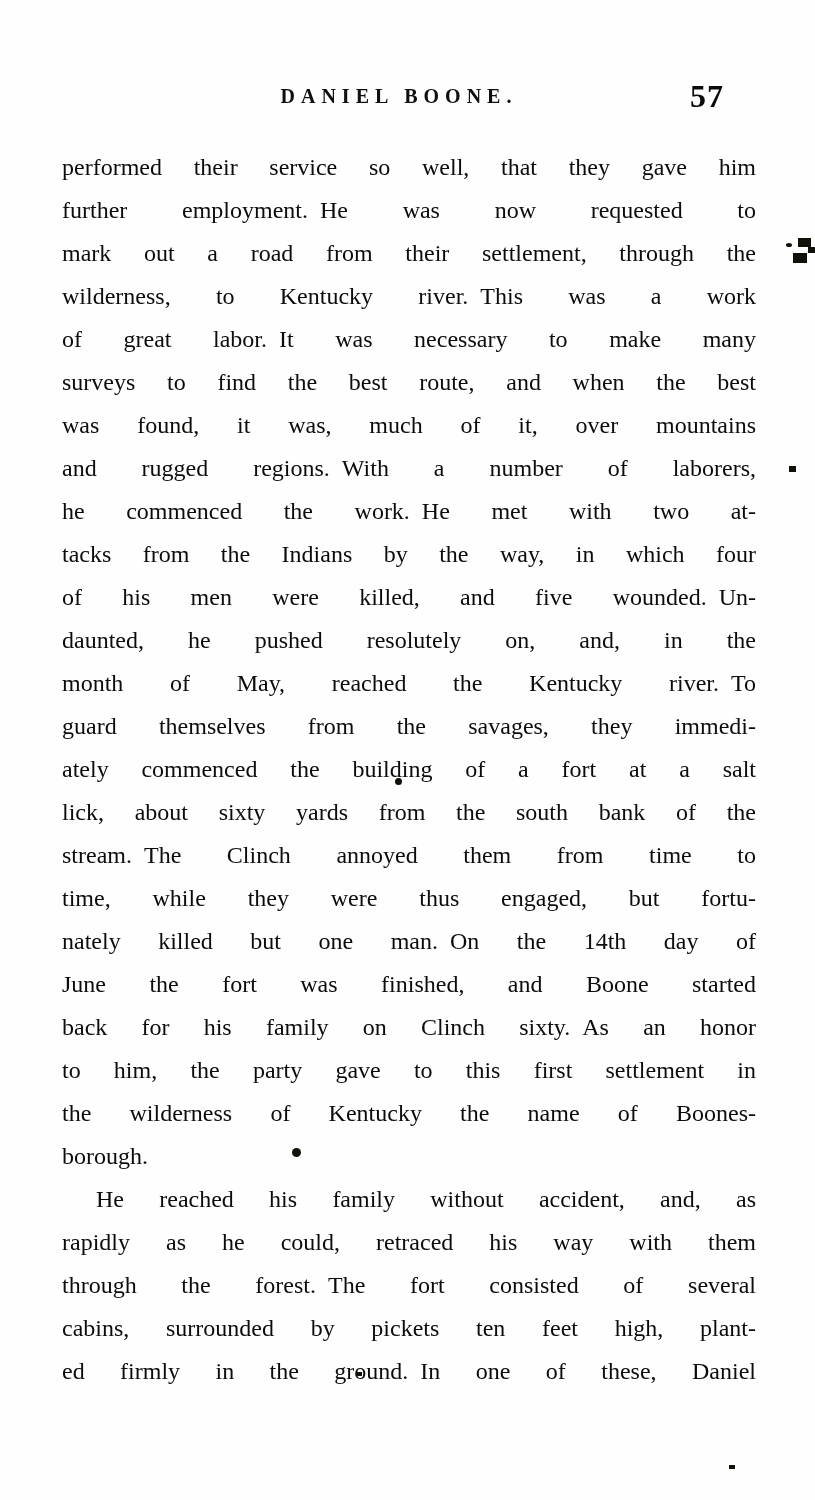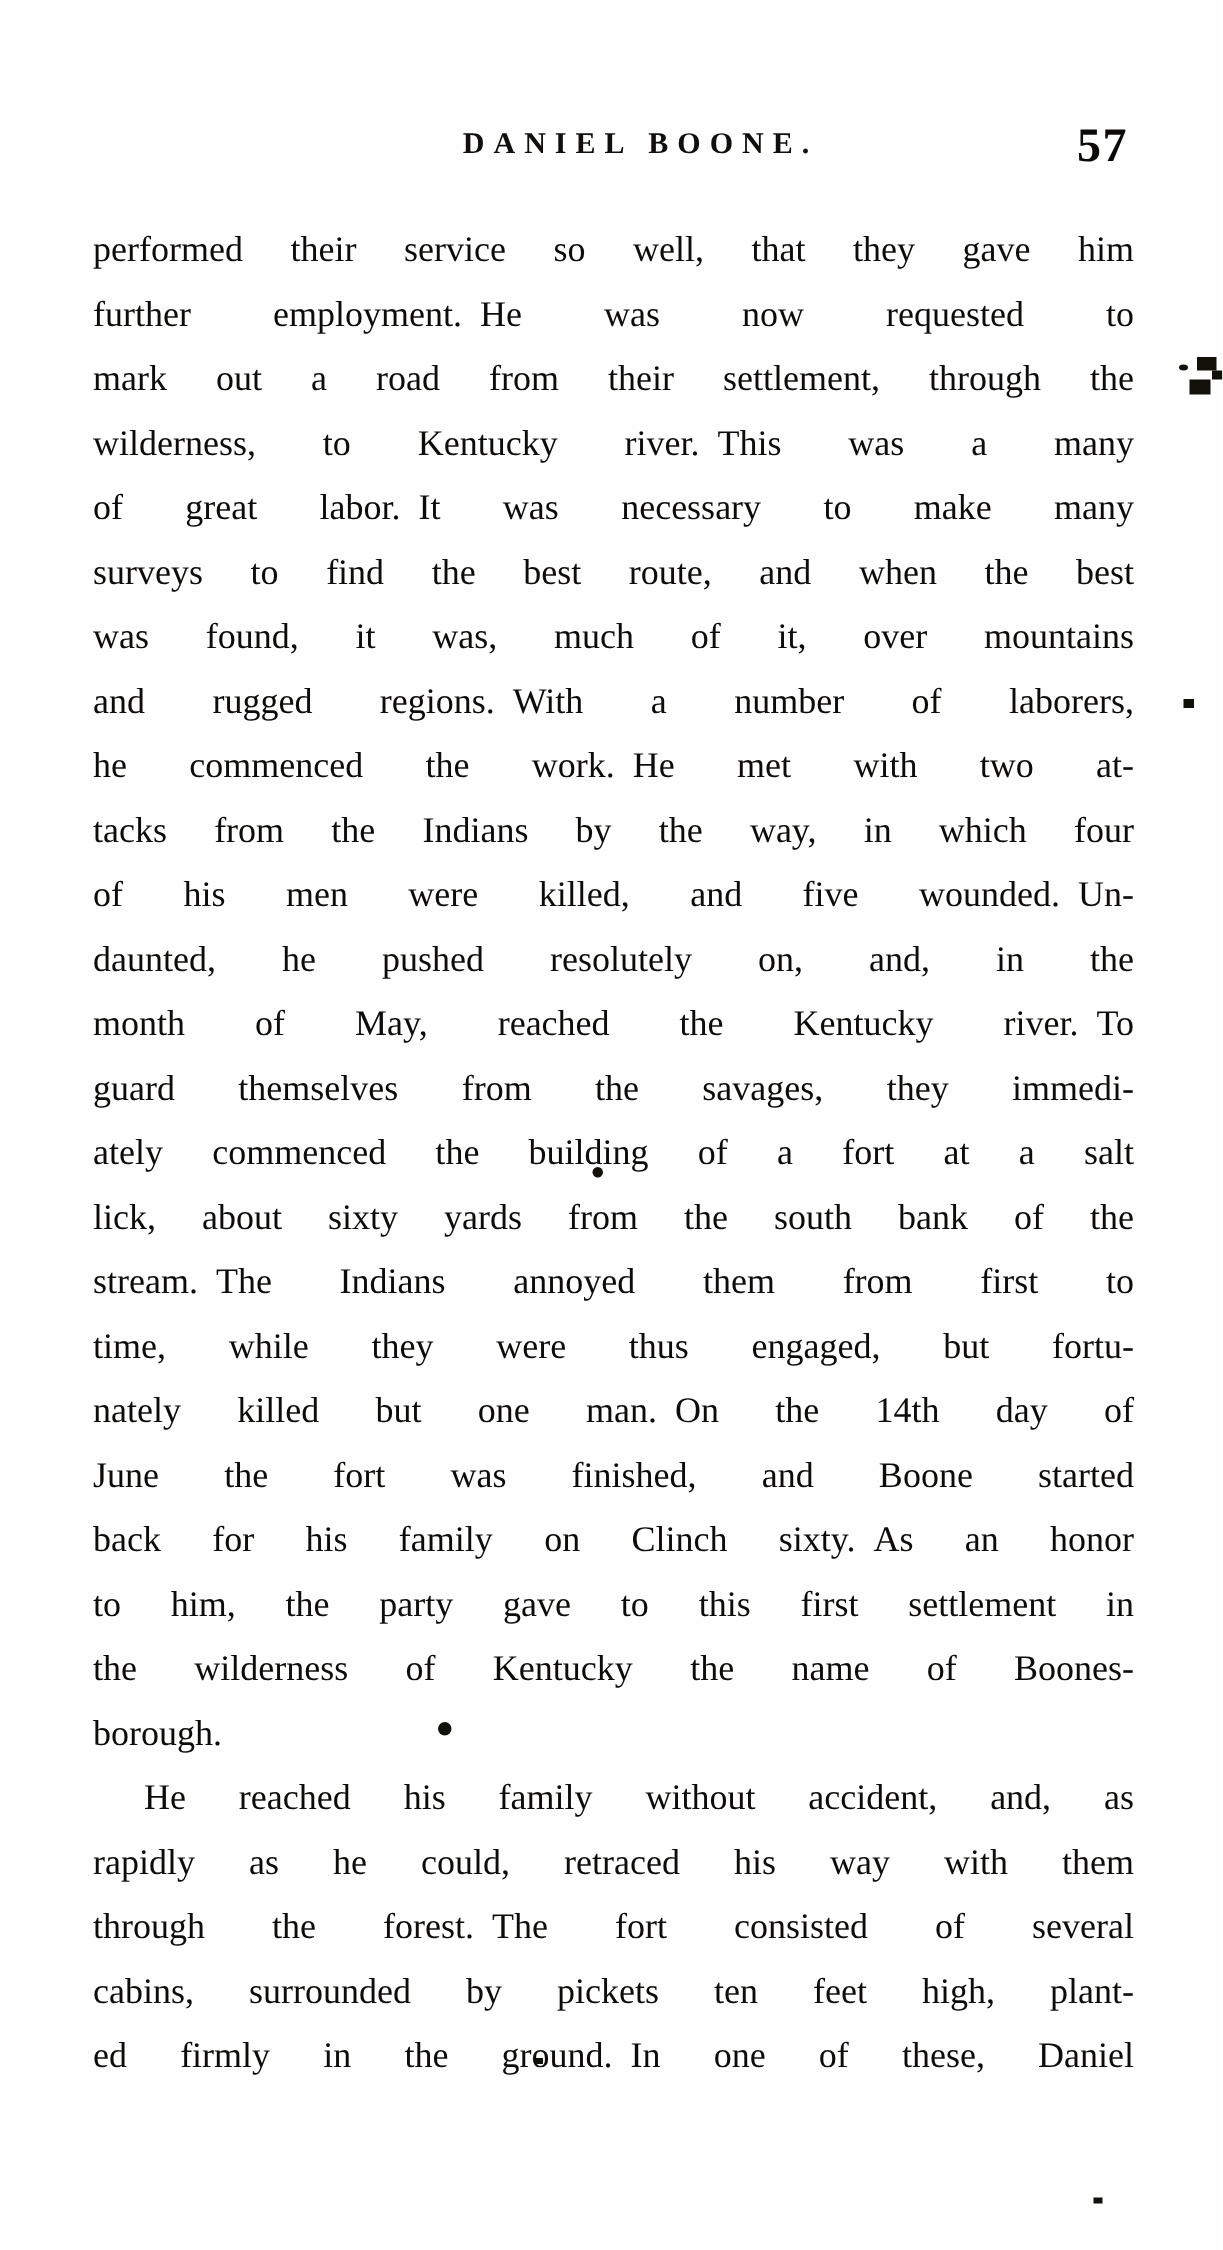--- a/index.html
+++ b/index.html
@@ -13,21 +13,21 @@
     height: 1500px;
     background: #fefefe;
     overflow: hidden;
     font-family: "Liberation Serif", "DejaVu Serif", serif;
     color: #0d0c0a;
   }
   
   .running-head {
     position: absolute;
     top: 82px;
-    left: 80px;
+    left: 52px;
     width: 694px;
     height: 36px;
   }
   .running-title {
     position: absolute;
     left: 0;
     right: 0;
     top: 3px;
     text-align: center;
     font-size: 20px;
@@ -82,34 +82,34 @@
 
   <div class="running-head">
     <div class="running-title">DANIEL BOONE.</div>
     <div class="page-number">57</div>
   </div>
 
   <div class="body-text">
       <div class="line">performed their service so well, that they gave him</div>
       <div class="line">further employment. He was now requested to</div>
       <div class="line">mark out a road from their settlement, through the</div>
-      <div class="line">wilderness, to Kentucky river. This was a many</div>
+      <div class="line">wilderness, to Kentucky river. This was a work</div>
       <div class="line">of great labor. It was necessary to make many</div>
       <div class="line">surveys to find the best route, and when the best</div>
       <div class="line">was found, it was, much of it, over mountains</div>
       <div class="line">and rugged regions. With a number of laborers,</div>
       <div class="line">he commenced the work. He met with two at-</div>
       <div class="line">tacks from the Indians by the way, in which four</div>
       <div class="line">of his men were killed, and five wounded. Un-</div>
       <div class="line">daunted, he pushed resolutely on, and, in the</div>
       <div class="line">month of May, reached the Kentucky river. To</div>
       <div class="line">guard themselves from the savages, they immedi-</div>
       <div class="line">ately commenced the building of a fort at a salt</div>
       <div class="line">lick, about sixty yards from the south bank of the</div>
-      <div class="line">stream. The Indians annoyed them from first to</div>
+      <div class="line">stream. The Clinch annoyed them from time to</div>
       <div class="line">time, while they were thus engaged, but fortu-</div>
       <div class="line">nately killed but one man. On the 14th day of</div>
       <div class="line">June the fort was finished, and Boone started</div>
       <div class="line">back for his family on Clinch sixty. As an honor</div>
       <div class="line">to him, the party gave to this first settlement in</div>
       <div class="line">the wilderness of Kentucky the name of Boones-</div>
       <div class="line short">borough.</div>
       <div class="line indent">He reached his family without accident, and, as</div>
       <div class="line">rapidly as he could, retraced his way with them</div>
       <div class="line">through the forest. The fort consisted of several</div>

